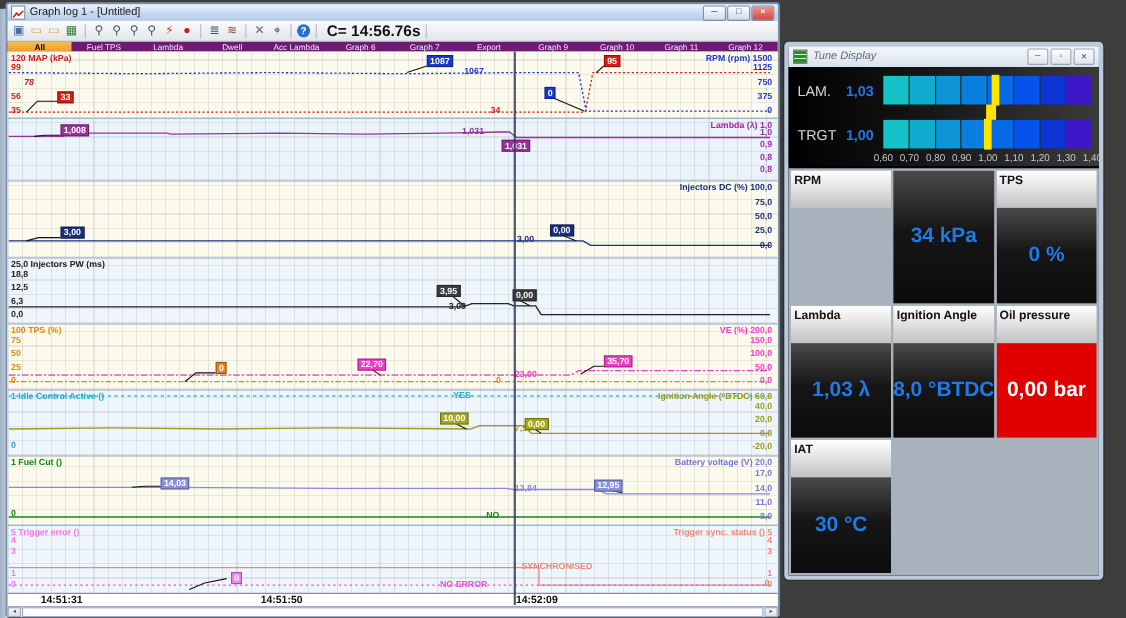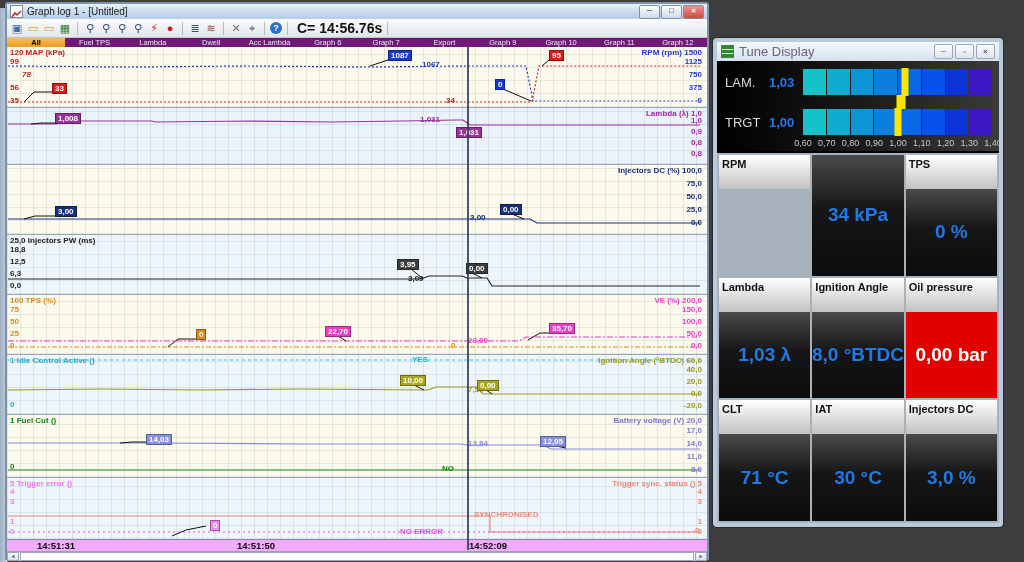--- a/index.html
+++ b/index.html
@@ -32,33 +32,33 @@
       repeating-linear-gradient(90deg,rgba(110,120,140,.16) 0 1px,transparent 1px 13px),
       repeating-linear-gradient(0deg,rgba(110,120,140,.14) 0 1px,transparent 1px 13px);}
   .panel:first-child{border-top:none;padding-left:40px;}
   .panel svg{position:absolute;left:0;top:0;}
   .atitle{position:absolute;font-size:8px;font-weight:bold;line-height:9px;white-space:nowrap;}
   .atick{position:absolute;font-size:8px;font-weight:bold;line-height:8px;transform:translateY(-50%);white-space:nowrap;}
   .badge{position:absolute;font-size:8px;font-weight:bold;color:#fff;line-height:9px;
     padding:0 2px;border:1px solid rgba(0,0,0,.35);white-space:nowrap;z-index:3;}
   .flabel{position:absolute;font-size:8px;font-weight:bold;line-height:8px;white-space:nowrap;z-index:2;}
   .cursor{position:absolute;top:0;width:2px;background:rgba(45,58,92,.85);z-index:5;}
-  .timebar{position:relative;height:11px;background:#f0abfc;border-top:1px solid #8889a8;padding-left:20px;}
+  .timebar{position:relative;height:11px;background:#ffffff;border-top:1px solid #8889a8;padding-left:20px;}
   .tlabel{position:absolute;top:0;font-size:9.5px;font-weight:bold;color:#0a0a0a;line-height:11px;}
   .hscroll{position:relative;height:9px;background:#eef1f8;border-top:1px solid #98a2b2;}
   .harrow{position:absolute;top:0;width:12px;height:9px;background:linear-gradient(#f8fafc,#d8dfe8);
     border:1px solid #9aa8c0;box-sizing:border-box;font-size:6px;line-height:7px;text-align:center;color:#556;}
   .hthumb{position:absolute;top:0;left:13px;right:13px;height:9px;background:#fdfdff;
     border:1px solid #9aa8c0;box-sizing:border-box;}
   
   .tune-window{position:absolute;left:713px;top:38px;width:290px;height:489px;box-sizing:border-box;
     border:4px solid #b9cadd;border-radius:4px;background:#000;box-shadow:0 0 0 1px #2a2a2a;}
   .ttitle{height:19px;display:flex;align-items:center;padding:0 4px;
     background:linear-gradient(#f4f8fc,#d7e1ed);}
-  .ttitle .txt{flex:1;font-size:13px;color:#667;margin-left:5px;}
+  .ttitle .txt{flex:1;font-size:10px;color:#667;margin-left:5px;font-style:italic;}
   .tgrid-icon{width:11px;height:11px;background:
     repeating-linear-gradient(0deg,#2c8a2c 0 3px,#dfe 3px 4px),
     repeating-linear-gradient(90deg,rgba(40,130,40,.9) 0 3px,rgba(230,255,230,.9) 3px 4px);
     border:1px solid #575;}
   .tbtn{width:17px;height:13px;border:1px solid #98a6b8;border-radius:2px;margin-left:2px;
     background:linear-gradient(#fdfdfd,#dfe5ec);font-size:7px;color:#445;
     display:flex;align-items:center;justify-content:center;}
   .tune-content{position:absolute;left:0;right:0;top:19px;bottom:0;display:flex;flex-direction:column;background:#000;}
   .bars{padding:8px 6px 0 8px;background:linear-gradient(90deg,#000 0%,#111 35%,#3a3a3a 100%);}
   .brow{display:flex;align-items:center;height:26px;}
@@ -383,27 +383,19 @@
           </div>
           <div class="cell">
             <div class="cell-h">Ignition Angle</div>
             <div class="cell-v">8,0 °BTDC</div>
           </div>
           <div class="cell">
             <div class="cell-h">Oil pressure</div>
             <div class="cell-v alert">0,00 bar</div>
           </div>
           <div class="cell">
-            <div class="cell-h">CLT</div>
-            <div class="cell-v">71 °C</div>
-          </div>
-          <div class="cell">
             <div class="cell-h">IAT</div>
             <div class="cell-v">30 °C</div>
-          </div>
-          <div class="cell">
-            <div class="cell-h">Injectors DC</div>
-            <div class="cell-v">3,0 %</div>
           </div>
         </div>
     </div>
   </div>
 </div>
 
 </body></html>

